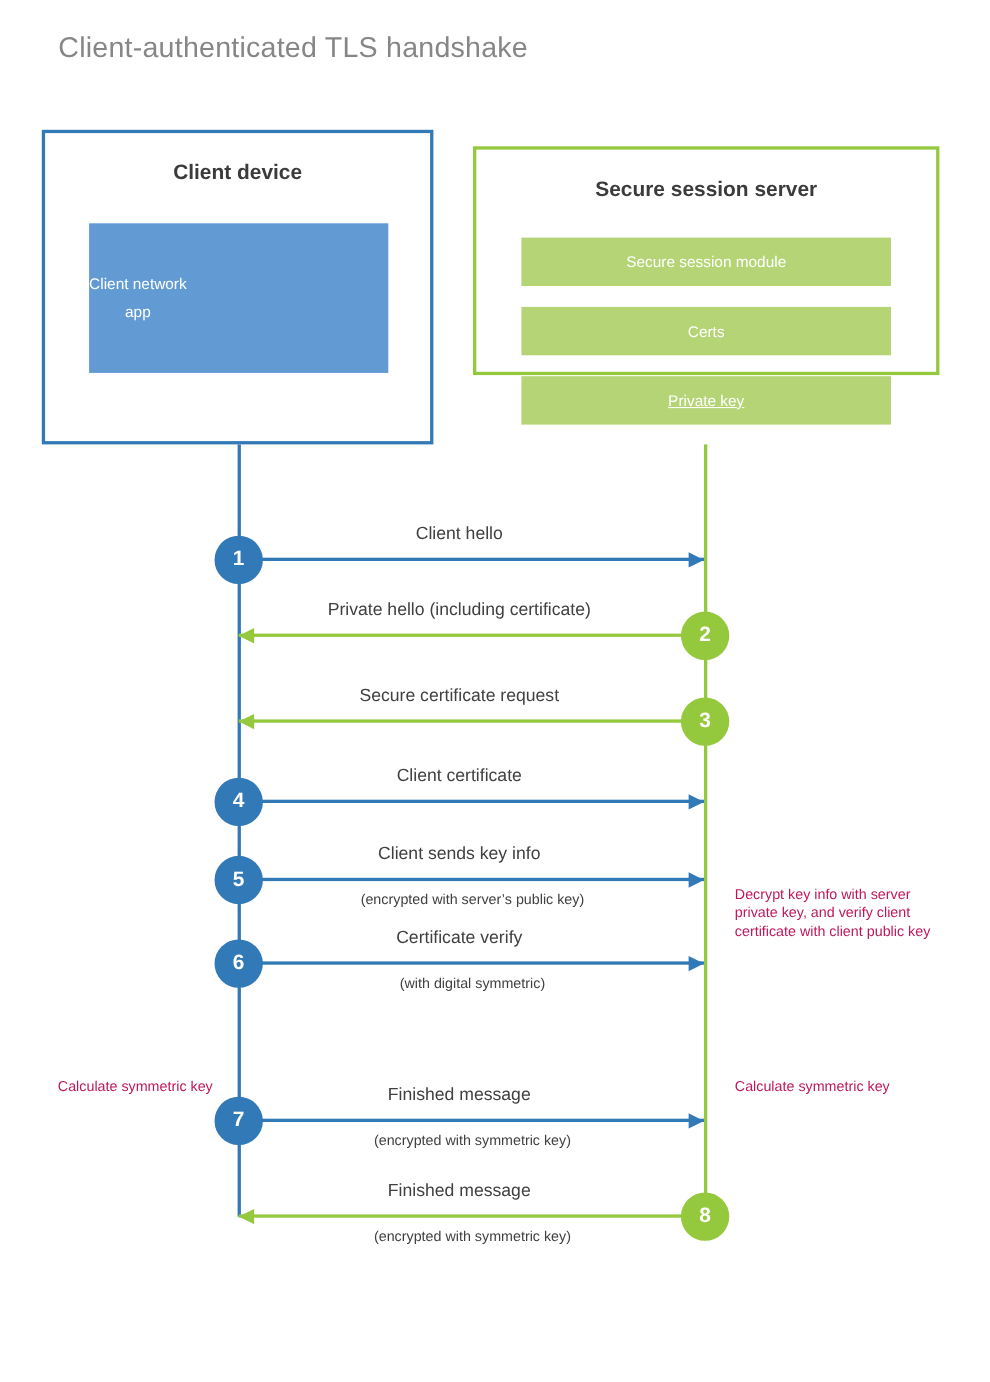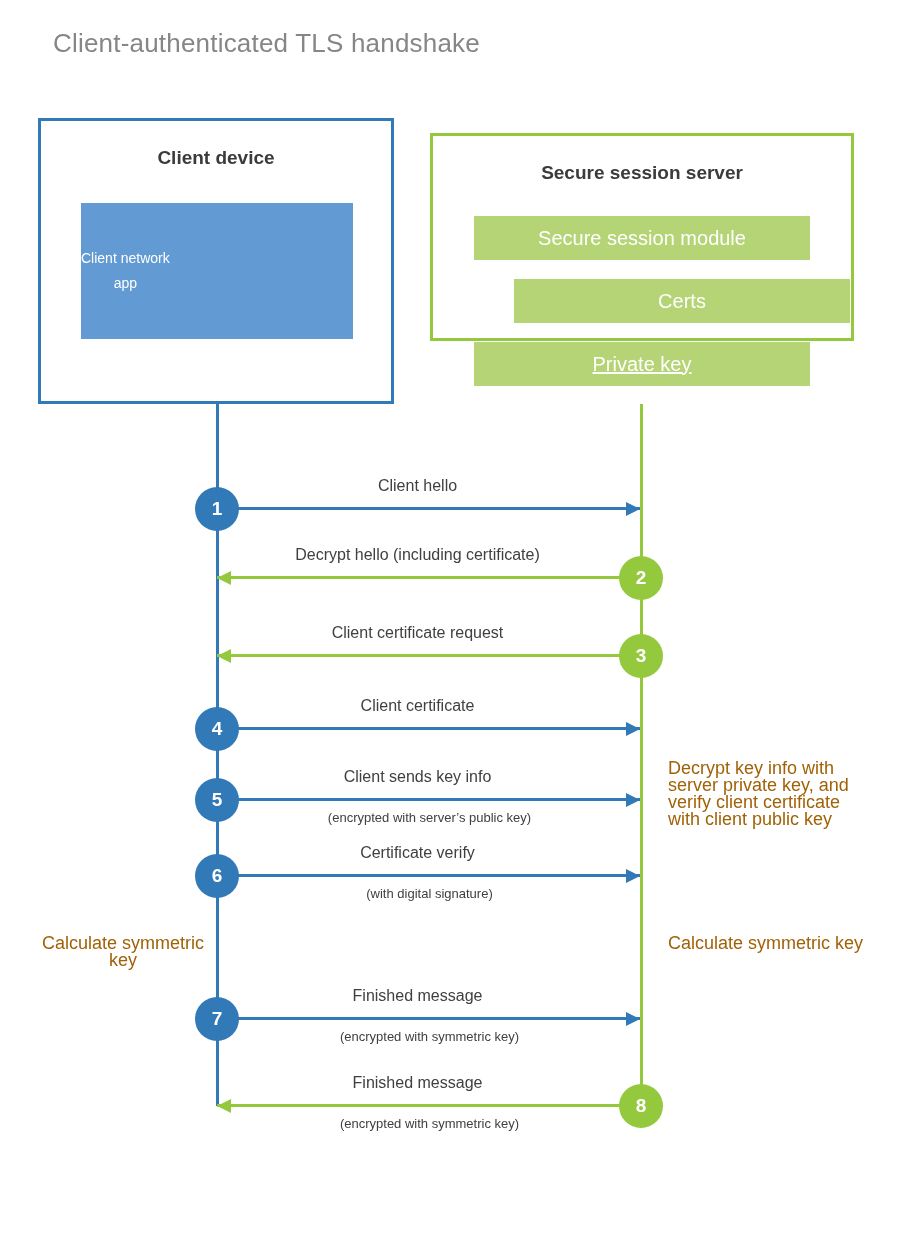--- a/index.html
+++ b/index.html
@@ -69,27 +69,27 @@
     justify-content: flex-start;
     text-align: center;
   }
   .server-bar {
     position: absolute;
     left: 41px;
     width: 336px;
     height: 44px;
     background: #b5d475;
     color: #ffffff;
-    font-size: 20px;
+    font-size: 14px;
     display: flex;
     align-items: center;
     justify-content: center;
   }
   #server-bar-0 { top: 80px; }
-  #server-bar-1 { top: 143px; margin-left: 40px; }
+  #server-bar-1 { top: 143px; }
   #server-bar-2 { top: 206px; text-decoration: underline; }
 
   
   .lifeline {
     position: absolute;
     width: 3px;
   }
   #client-lifeline {
     left: 216px;
     top: 404px;
@@ -171,23 +171,24 @@
     background: #3279b7;
   }
   .msg.to-client .step-badge {
     left: 619px;
     background: #95c93d;
   }
 
   
   .note {
     position: absolute;
-    font-size: 18px;
+    font-size: 13px;
     line-height: 17px;
-    color: #a16207;
+    color: #be185d;
+    margin-top: 44px;
   }
   .note.right-of-server {
     left: 668px;
     width: 200px;
     text-align: left;
   }
   .note.left-of-client {
     left: 40px;
     width: 166px;
     text-align: center;
@@ -226,47 +227,47 @@
   <div id="messages-layer">
       <div class="msg to-server" style="top: 507px;">
         <div class="msg-line"></div>
         <div class="msg-head"></div>
         <div class="msg-label">Client hello</div>
         <div class="step-badge">1</div>
       </div>
       <div class="msg to-client" style="top: 576px;">
         <div class="msg-line"></div>
         <div class="msg-head"></div>
-        <div class="msg-label">Decrypt hello (including certificate)</div>
+        <div class="msg-label">Private hello (including certificate)</div>
         <div class="step-badge">2</div>
       </div>
       <div class="msg to-client" style="top: 654px;">
         <div class="msg-line"></div>
         <div class="msg-head"></div>
-        <div class="msg-label">Client certificate request</div>
+        <div class="msg-label">Secure certificate request</div>
         <div class="step-badge">3</div>
       </div>
       <div class="msg to-server" style="top: 727px;">
         <div class="msg-line"></div>
         <div class="msg-head"></div>
         <div class="msg-label">Client certificate</div>
         <div class="step-badge">4</div>
       </div>
       <div class="msg to-server" style="top: 798px;">
         <div class="msg-line"></div>
         <div class="msg-head"></div>
         <div class="msg-label">Client sends key info</div>
         <div class="msg-sublabel">(encrypted with server’s public key)</div>
         <div class="step-badge">5</div>
       </div>
       <div class="msg to-server" style="top: 874px;">
         <div class="msg-line"></div>
         <div class="msg-head"></div>
         <div class="msg-label">Certificate verify</div>
-        <div class="msg-sublabel">(with digital signature)</div>
+        <div class="msg-sublabel">(with digital symmetric)</div>
         <div class="step-badge">6</div>
       </div>
       <div class="msg to-server" style="top: 1017px;">
         <div class="msg-line"></div>
         <div class="msg-head"></div>
         <div class="msg-label">Finished message</div>
         <div class="msg-sublabel">(encrypted with symmetric key)</div>
         <div class="step-badge">7</div>
       </div>
       <div class="msg to-client" style="top: 1104px;">

